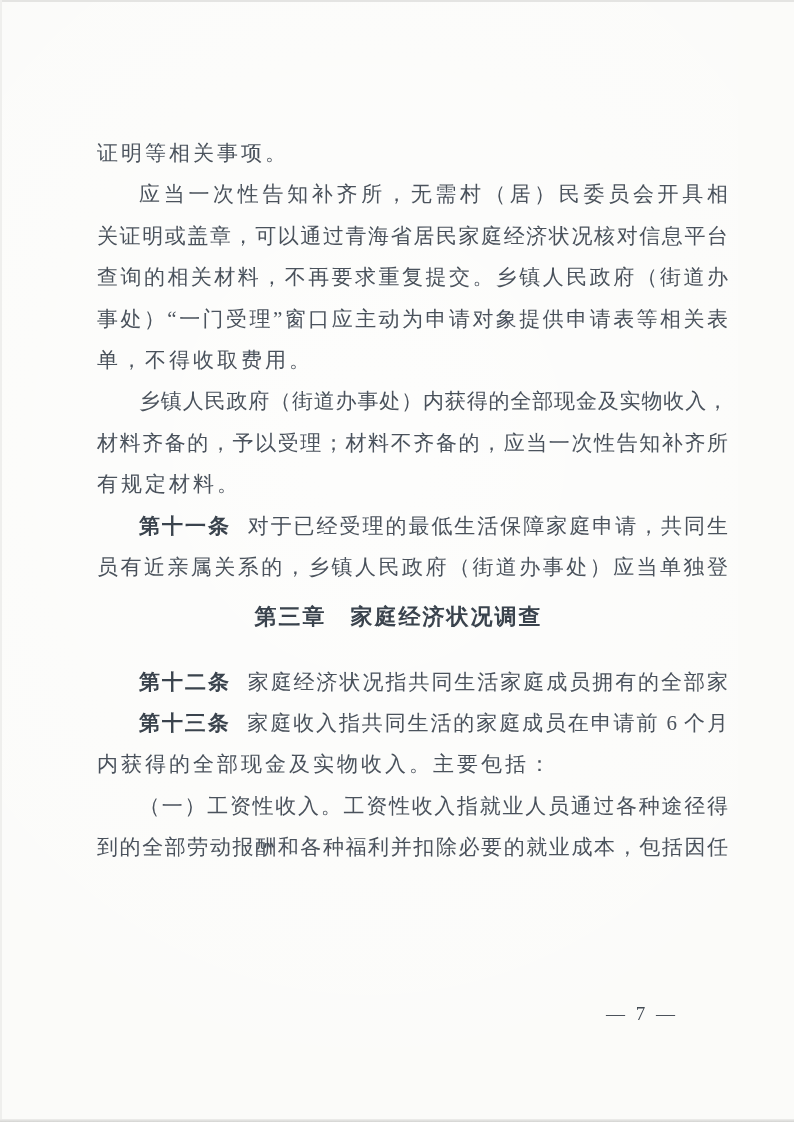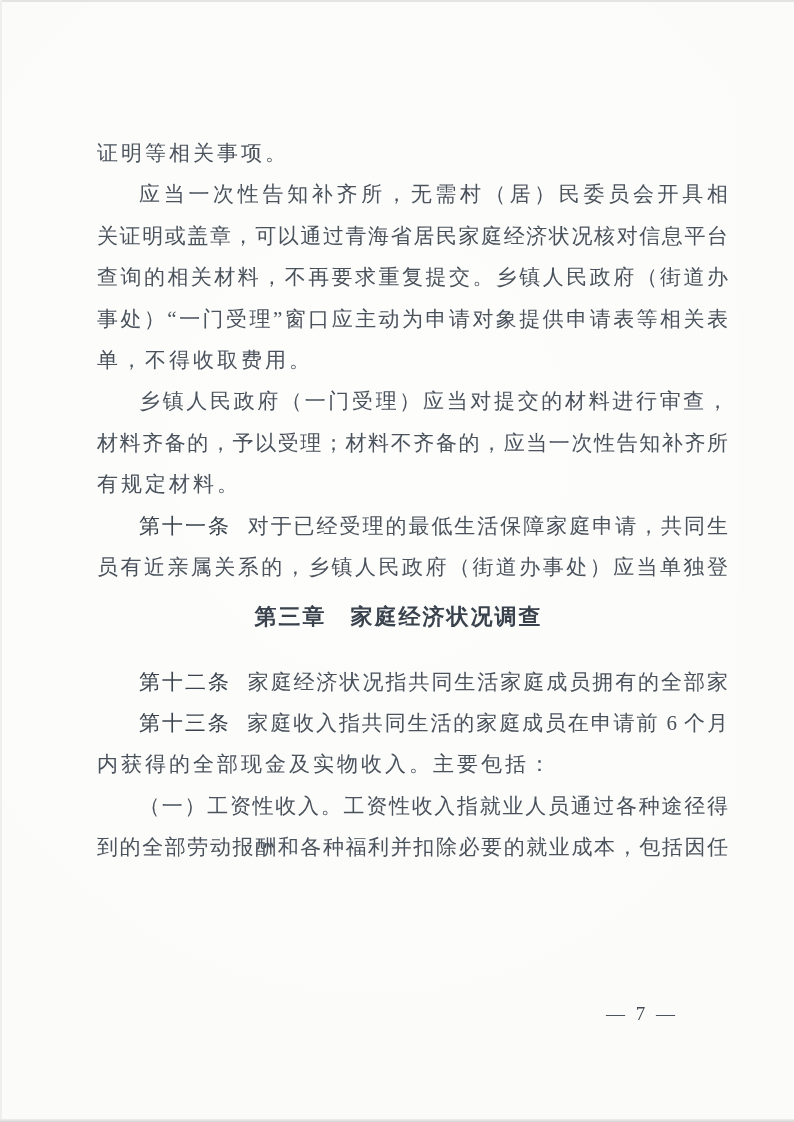--- a/index.html
+++ b/index.html
@@ -44,21 +44,21 @@
     color: var(--ink);
   }
   .ln.j {                          
     white-space: normal;
     letter-spacing: 0;
     text-align: justify;
     text-align-last: justify;
   }
   .ln.ind { text-indent: 2em; }
   .lead {
-    font-weight: normal;
+    font-weight: bold;
     color: var(--ink-bold);
     margin-right: 0.8em;
   }
   .chapter {
     position: relative;
     left: -14px;                   
     margin: 8px 0 24px 0;
     height: 41.4px;
     line-height: 41.4px;
     font-size: 22px;
@@ -84,21 +84,21 @@
   <div class="edge-top"></div>
   <div class="edge-left"></div>
 
   <div class="content">
     <div class="ln">证明等相关事项。</div>
     <div class="ln j ind">应当一次性告知补齐所，无需村（居）民委员会开具相</div>
     <div class="ln j">关证明或盖章，可以通过青海省居民家庭经济状况核对信息平台</div>
     <div class="ln j">查询的相关材料，不再要求重复提交。乡镇人民政府（街道办</div>
     <div class="ln j">事处）“一门受理”窗口应主动为申请对象提供申请表等相关表</div>
     <div class="ln">单，不得收取费用。</div>
-    <div class="ln j ind">乡镇人民政府（一门受理）应当对提交的材料进行审查，</div>
+    <div class="ln j ind">乡镇人民政府（街道办事处）内获得的全部现金及实物收入，</div>
     <div class="ln j">材料齐备的，予以受理；材料不齐备的，应当一次性告知补齐所</div>
     <div class="ln">有规定材料。</div>
 
     <div class="ln j ind"><span class="lead">第十一条</span><span>对于已经受理的最低生活保障家庭申请，共同生</span></div>
     <div class="ln j">员有近亲属关系的，乡镇人民政府（街道办事处）应当单独登</div>
 
     <div class="chapter">第三章　家庭经济状况调查</div>
 
     <div class="ln j ind"><span class="lead">第十二条</span><span>家庭经济状况指共同生活家庭成员拥有的全部家</span></div>
 

